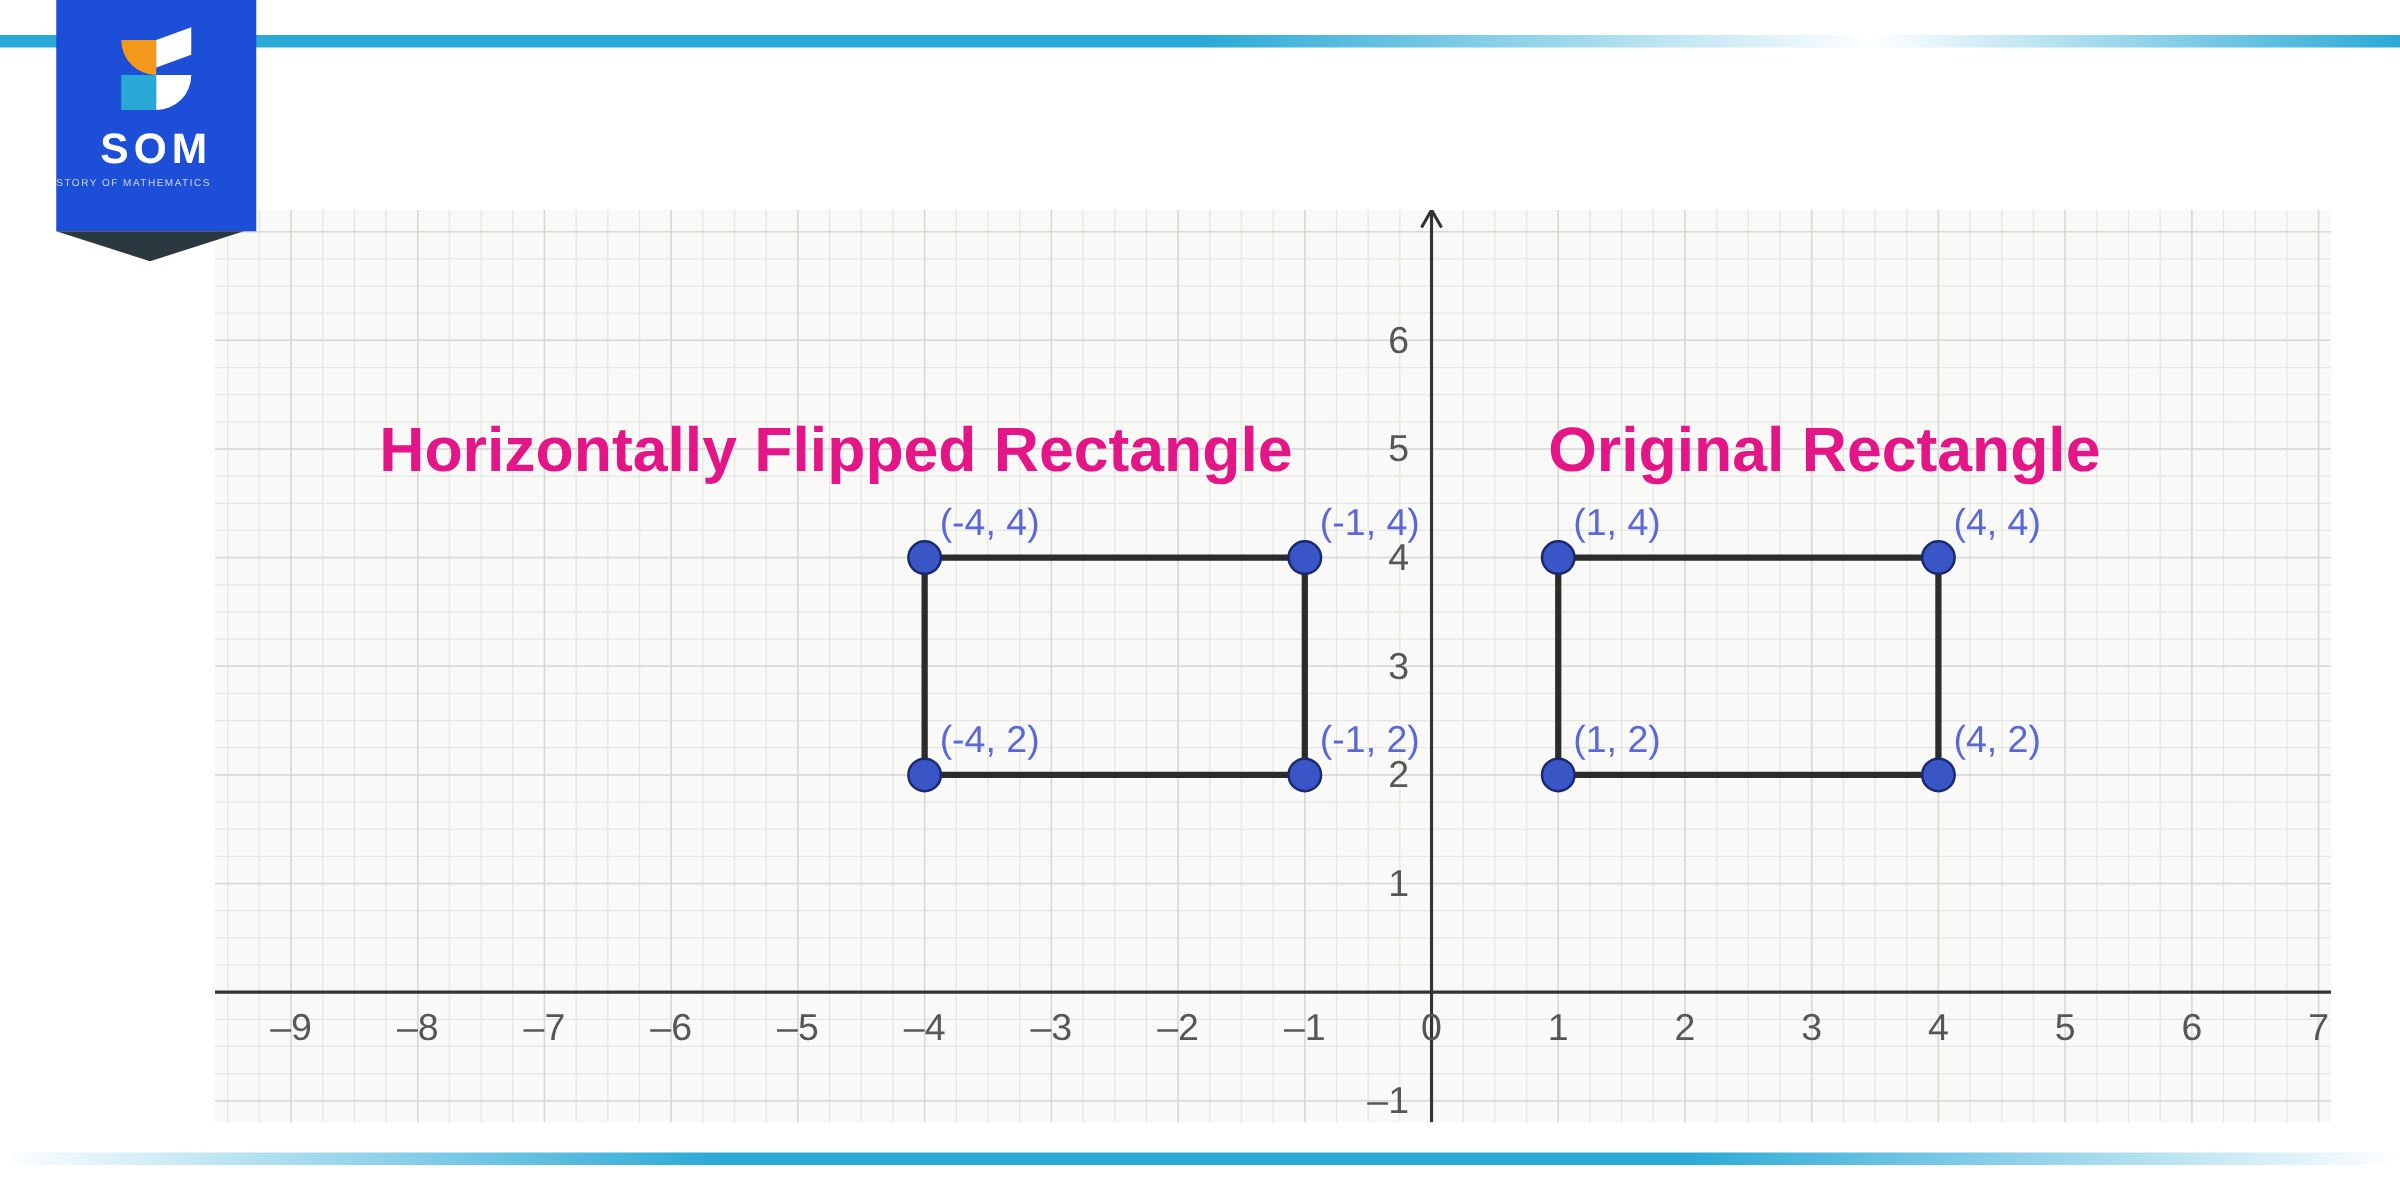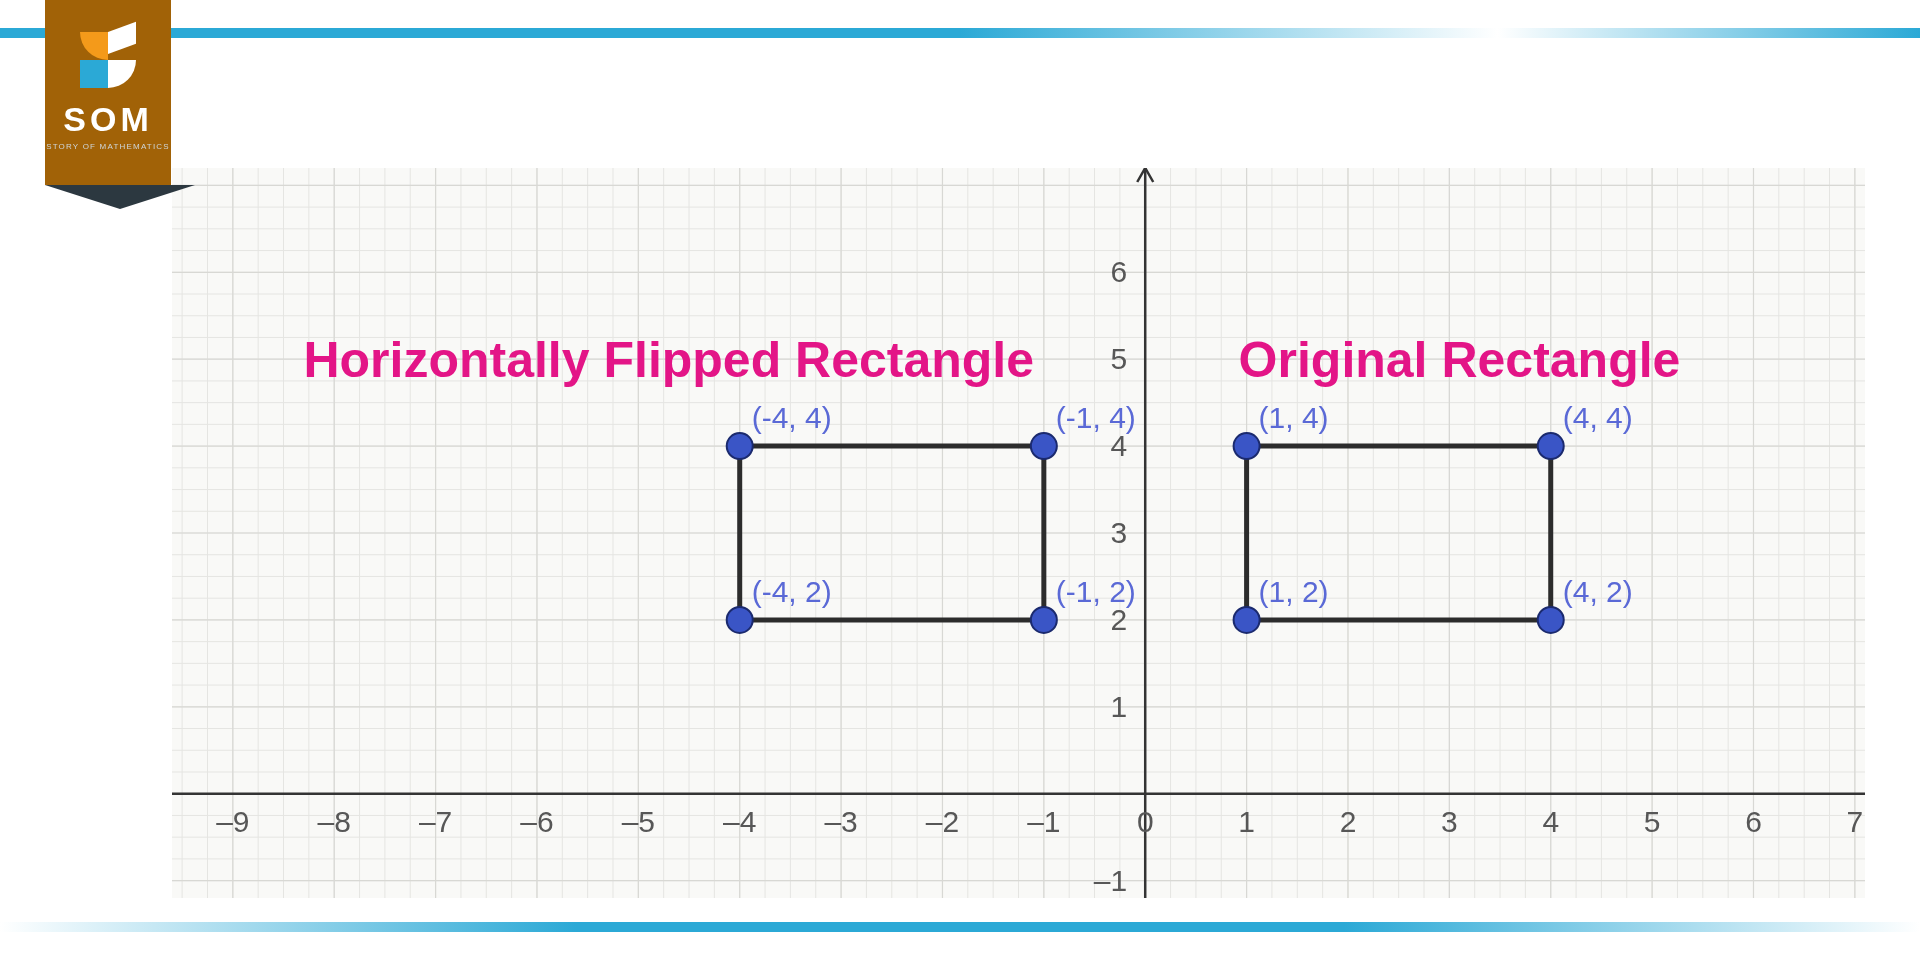--- a/index.html
+++ b/index.html
@@ -24,23 +24,23 @@
     bottom: 28px;
     left: 0;
     width: 100%;
     height: 10px;
     background: linear-gradient(90deg, #ffffff 0%, #2ba9d6 30%, #2ba9d6 70%, #ffffff 100%);
   }
   .logo-badge {
     position: absolute;
     top: 0;
     left: 45px;
-    width: 126px;
+    width: 160px;
     height: 185px;
-    background: #a16207;
+    background: #1d4ed8;
     z-index: 5;
   }
   .logo-badge::after {
     content: "";
     position: absolute;
     bottom: -24px;
     left: 0;
     width: 0; height: 0;
     border-left: 75px solid transparent;
     border-right: 75px solid transparent;
@@ -66,21 +66,21 @@
     color: #ffffff;
     font-weight: 800;
     font-size: 34px;
     letter-spacing: 4px;
     font-family: Arial, sans-serif;
   }
   .logo-sub {
     position: absolute;
     top: 142px;
     left: 0; right: 0;
-    text-align: center;
+    text-align: left;
     color: #cfd6da;
     font-size: 8px;
     letter-spacing: 1.2px;
   }
   .plot-area {
     position: absolute;
     top: 168px;
     left: 172px;
     right: 55px;
     bottom: 62px;

